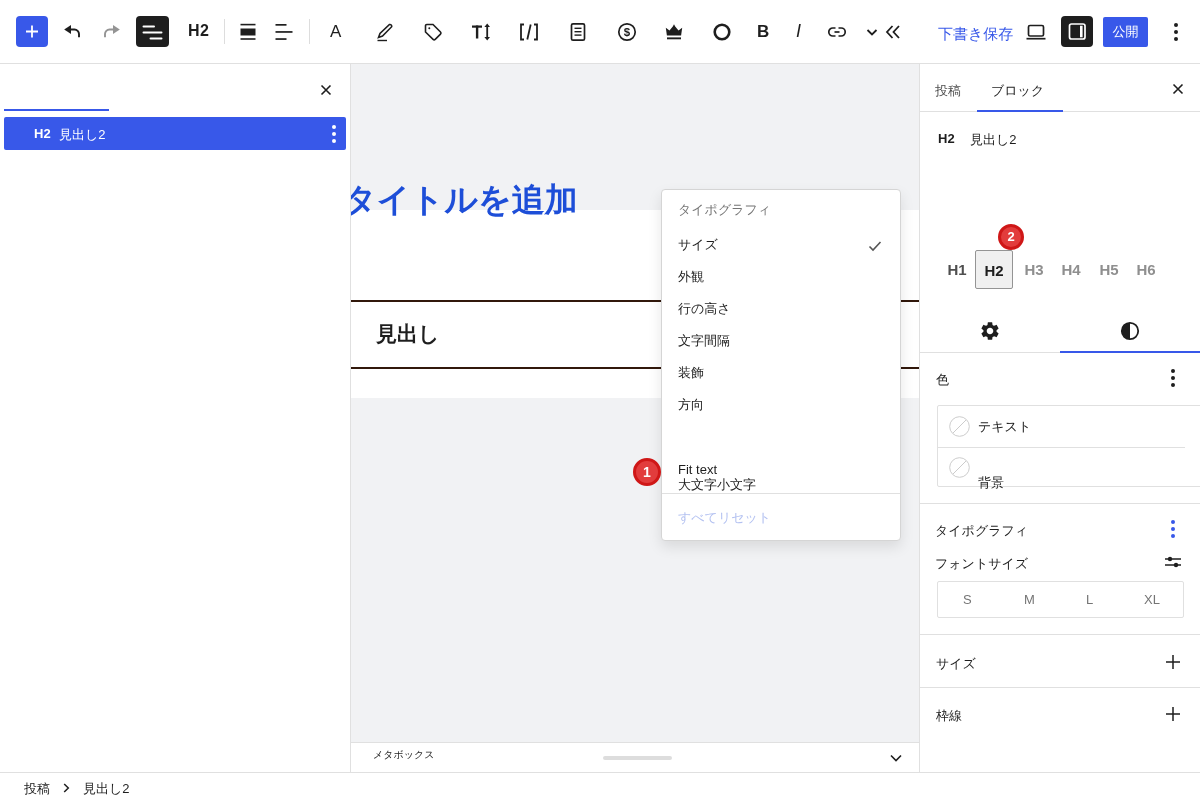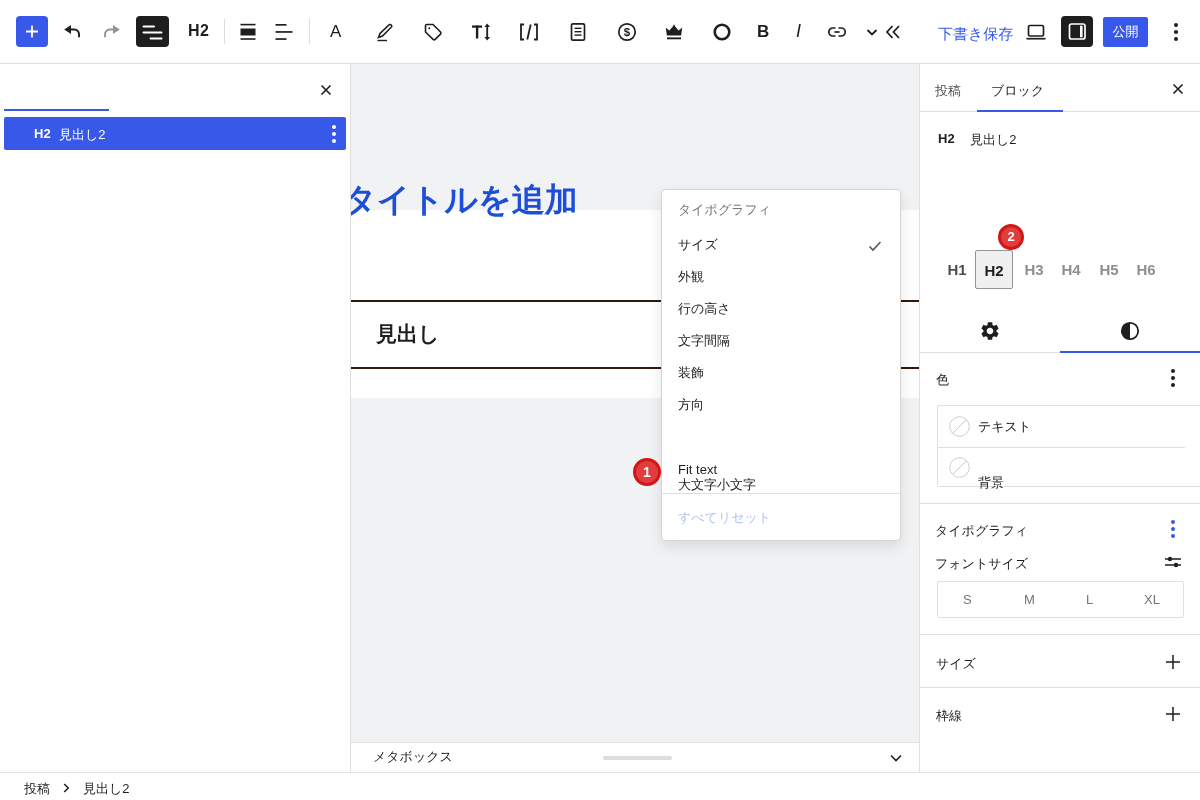--- a/index.html
+++ b/index.html
@@ -204,21 +204,21 @@
   </div>
 </div>
 
 <div id="canvas">
   <div id="paper"></div>
   <div id="ptitle">タイトルを追加</div>
   <div class="dline" style="top:236px"></div>
   <div id="h2text">見出し</div>
   <div class="dline" style="top:303px"></div>
   <div id="metabox">
-    <span style="position:absolute;left:22px;top:5px;font-size:13px;">メタボックス</span>
+    <span style="position:absolute;left:22px;top:5px;font-size:10px;">メタボックス</span>
     <div style="position:absolute;left:252px;top:13px;width:69px;height:4px;background:#ddd;border-radius:2px;"></div>
     <svg style="position:absolute;left:537px;top:7px" width="16" height="16" viewBox="0 0 16 16">
         <path d="M3 5.5 L8 10.5 L13 5.5" fill="none" stroke="#1e1e1e" stroke-width="1.6"></path>
       </svg>
   </div>
 </div>
 
 <div id="footer">
   <span style="position:absolute;left:24px;top:7px;">投稿</span>
   <svg style="position:absolute;left:59px;top:8px" width="14" height="14" viewBox="0 0 14 14">

